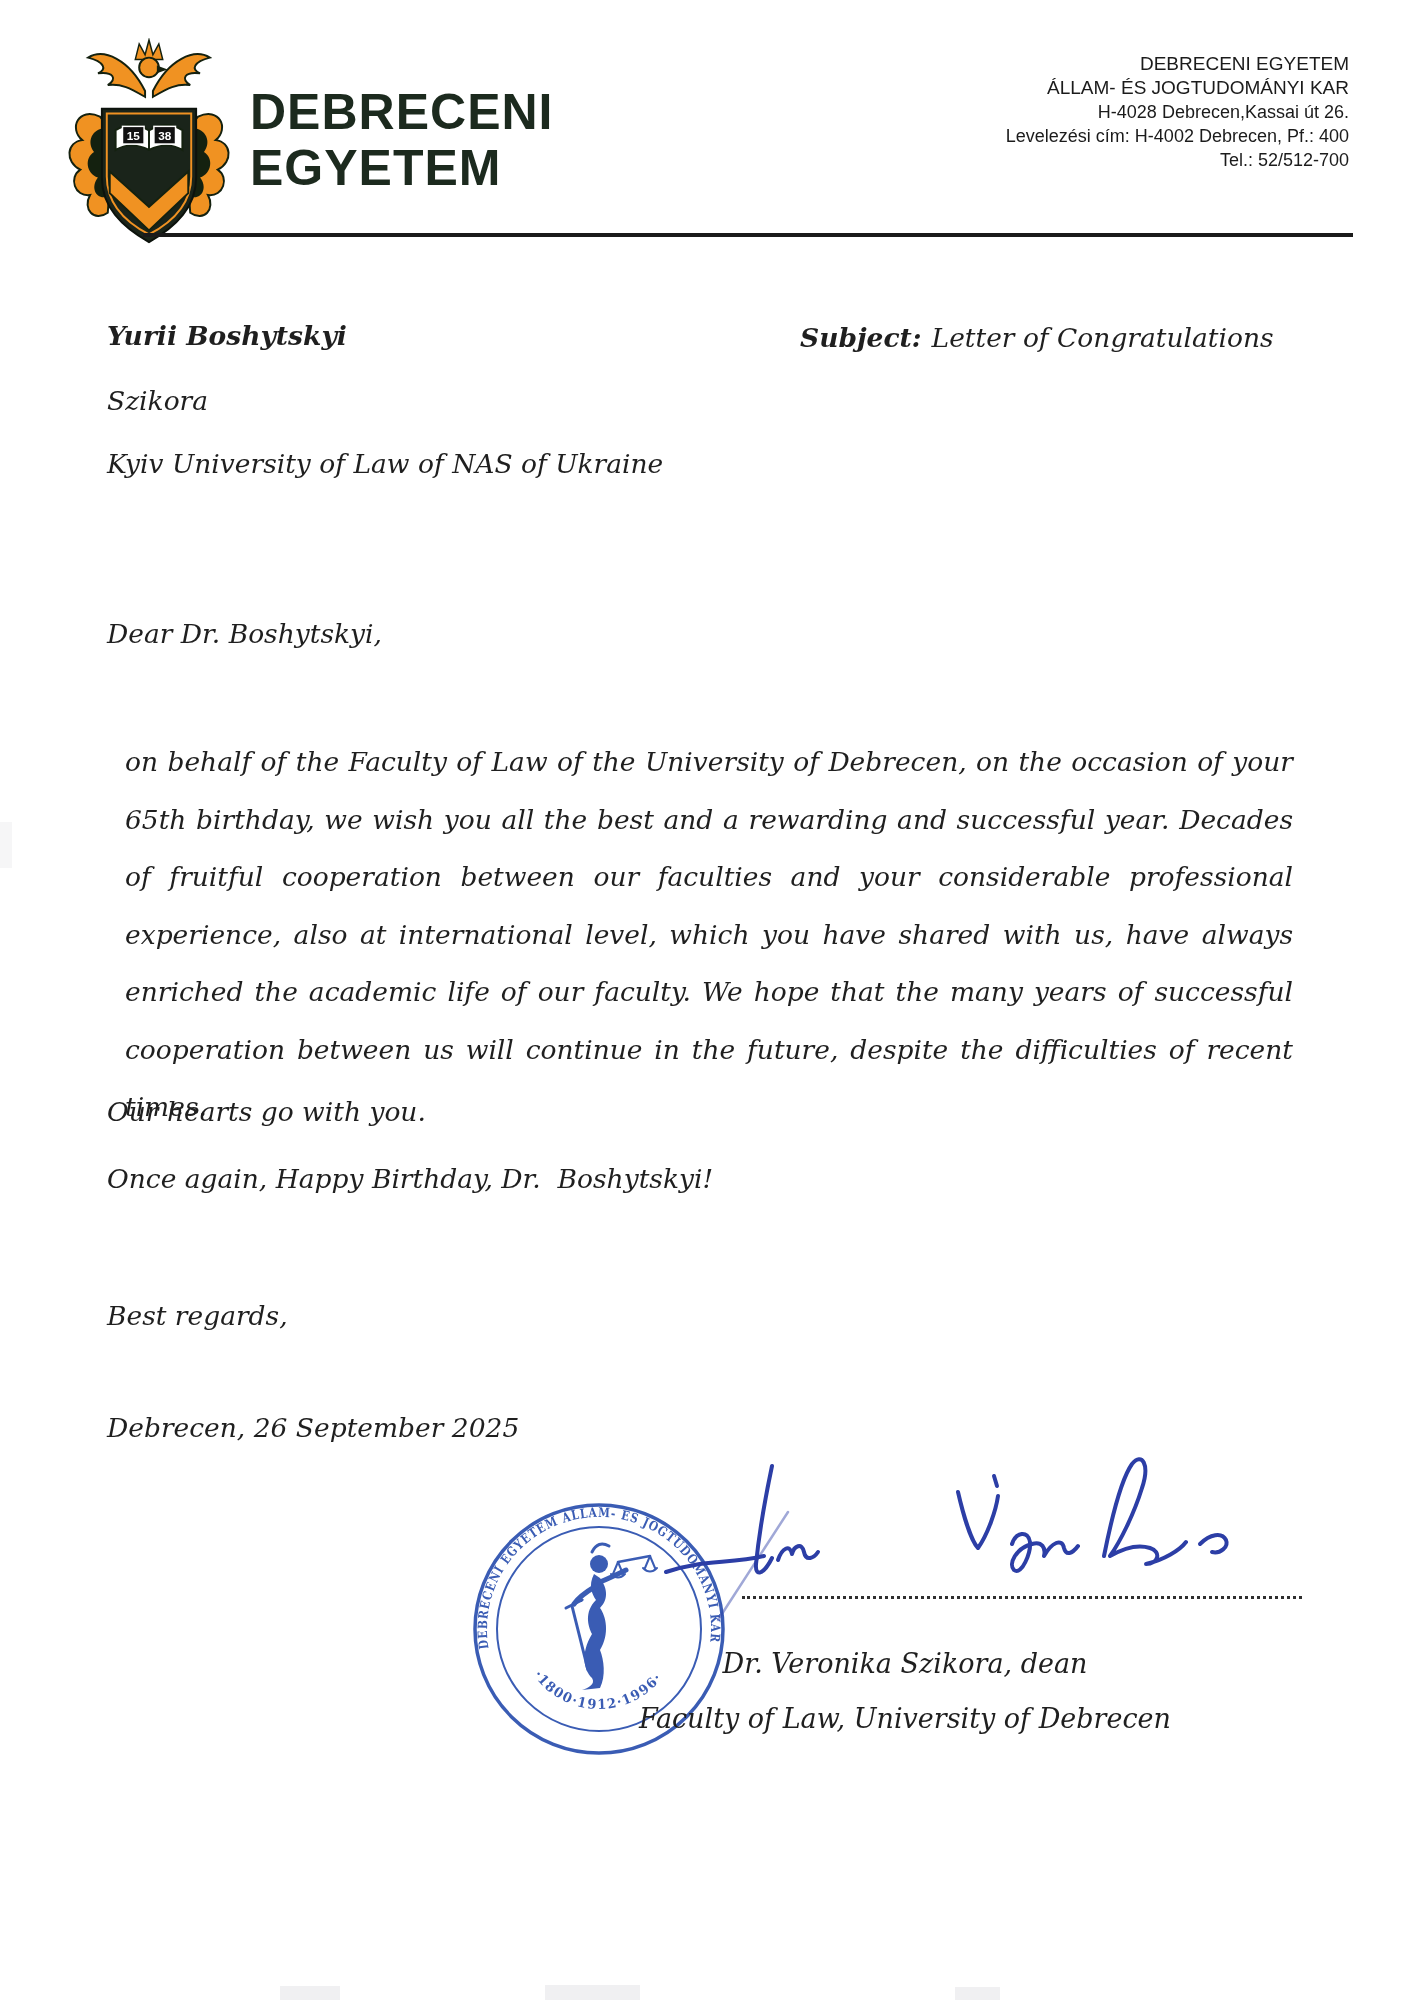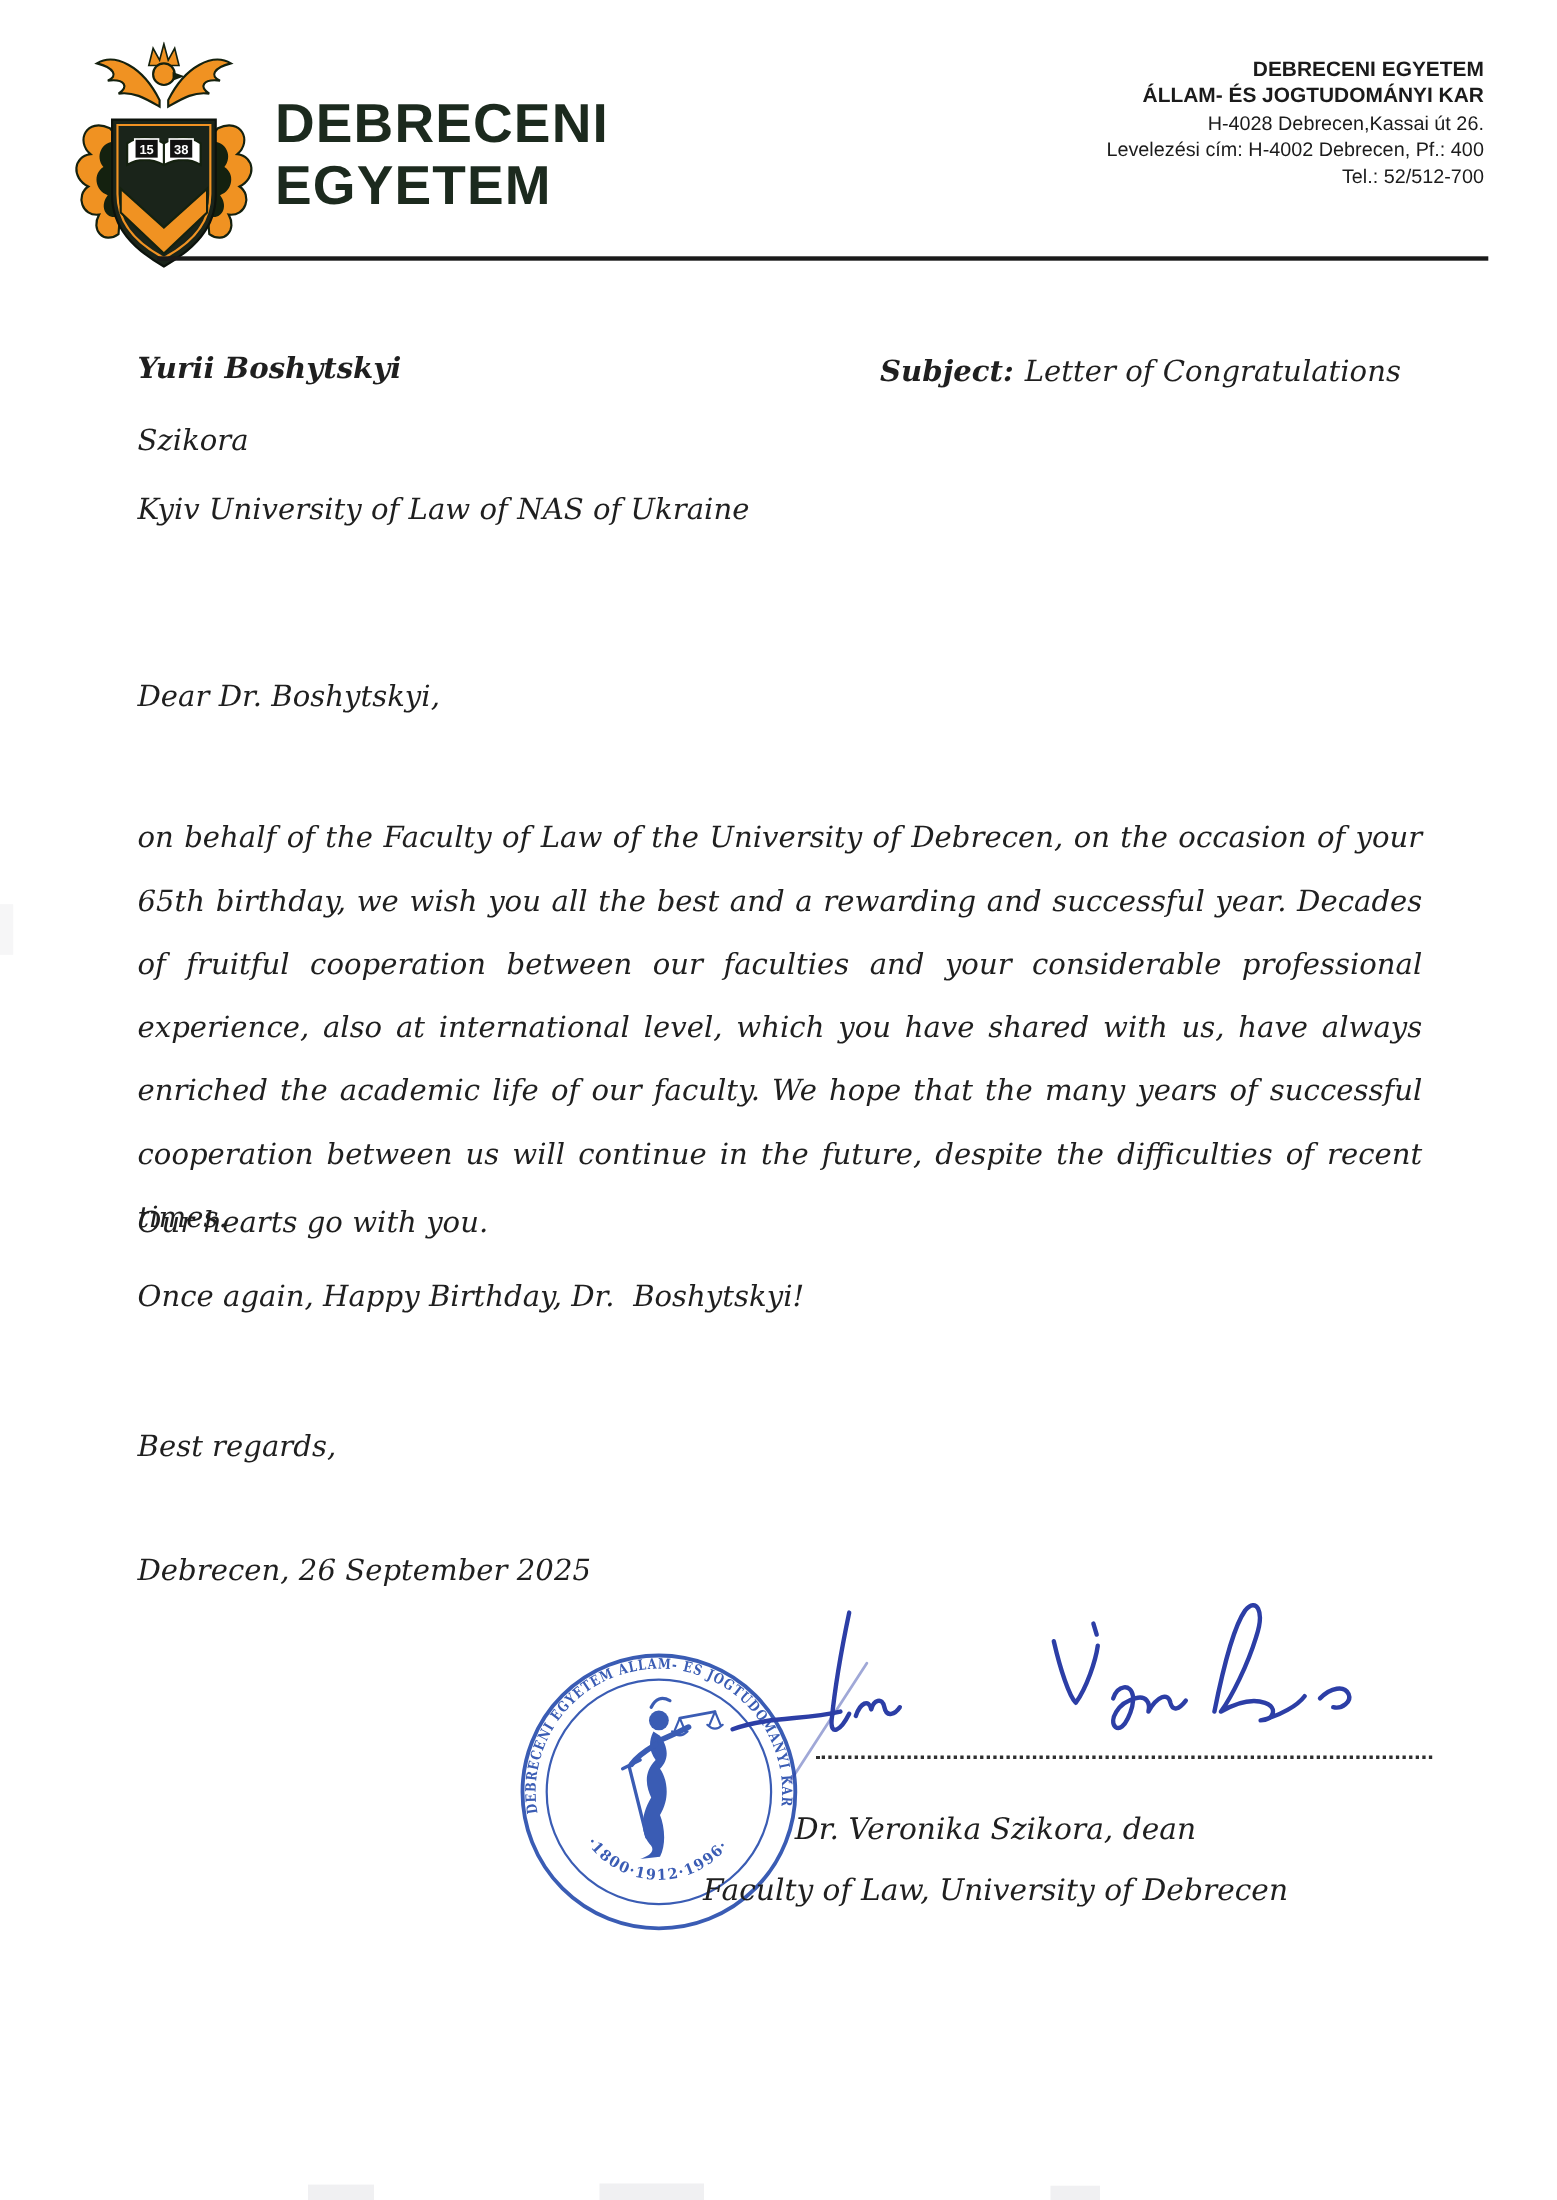--- a/index.html
+++ b/index.html
@@ -4,24 +4,24 @@
 <style>
   html,body{margin:0;padding:0;background:#ffffff;}
   .page{position:relative;width:1415px;height:2000px;background:#ffffff;overflow:hidden;
         font-family:"DejaVu Serif",serif;color:#1f1f1f;}
   
   .crest{position:absolute;left:60px;top:38px;width:178px;height:216px;}
   .wordmark{position:absolute;left:250px;top:84px;font-family:"Liberation Sans",sans-serif;
             font-weight:bold;color:#1c2a1e;font-size:50px;line-height:56px;letter-spacing:1px;}
   .addr{position:absolute;right:66px;top:52px;text-align:right;
         font-family:"Liberation Sans",sans-serif;color:#1b1b1b;}
-  .addr .b{font-size:19px;font-weight:bold;line-height:24px;}
+  .addr .b{font-size:19px;font-weight:normal;line-height:24px;}
   .addr .r{font-size:18px;line-height:24px;}
   .rule{position:absolute;left:143px;top:233px;width:1210px;height:4px;background:#1a1a1a;}
-  .line{position:absolute;left:125px;font-style:italic;font-size:26.5px;white-space:pre-wrap;}
+  .line{position:absolute;left:107px;font-style:italic;font-size:26.5px;white-space:pre-wrap;}
   .para{position:absolute;left:125px;top:733px;width:1168px;font-style:italic;font-size:26.5px;
         line-height:57.5px;text-align:justify;}
   .subject{position:absolute;left:800px;top:322px;font-style:italic;font-size:26.5px;}
   .subject .lbl{font-weight:bold;}
   .subject .val{margin-left:10px;}
   .bold-name{font-weight:bold;}
   
   .stamp{position:absolute;left:468px;top:1498px;width:262px;height:262px;opacity:.92;}
   .signature{position:absolute;left:660px;top:1452px;width:580px;height:180px;}
   .dotline{position:absolute;left:742px;top:1572px;width:560px;height:24px;

